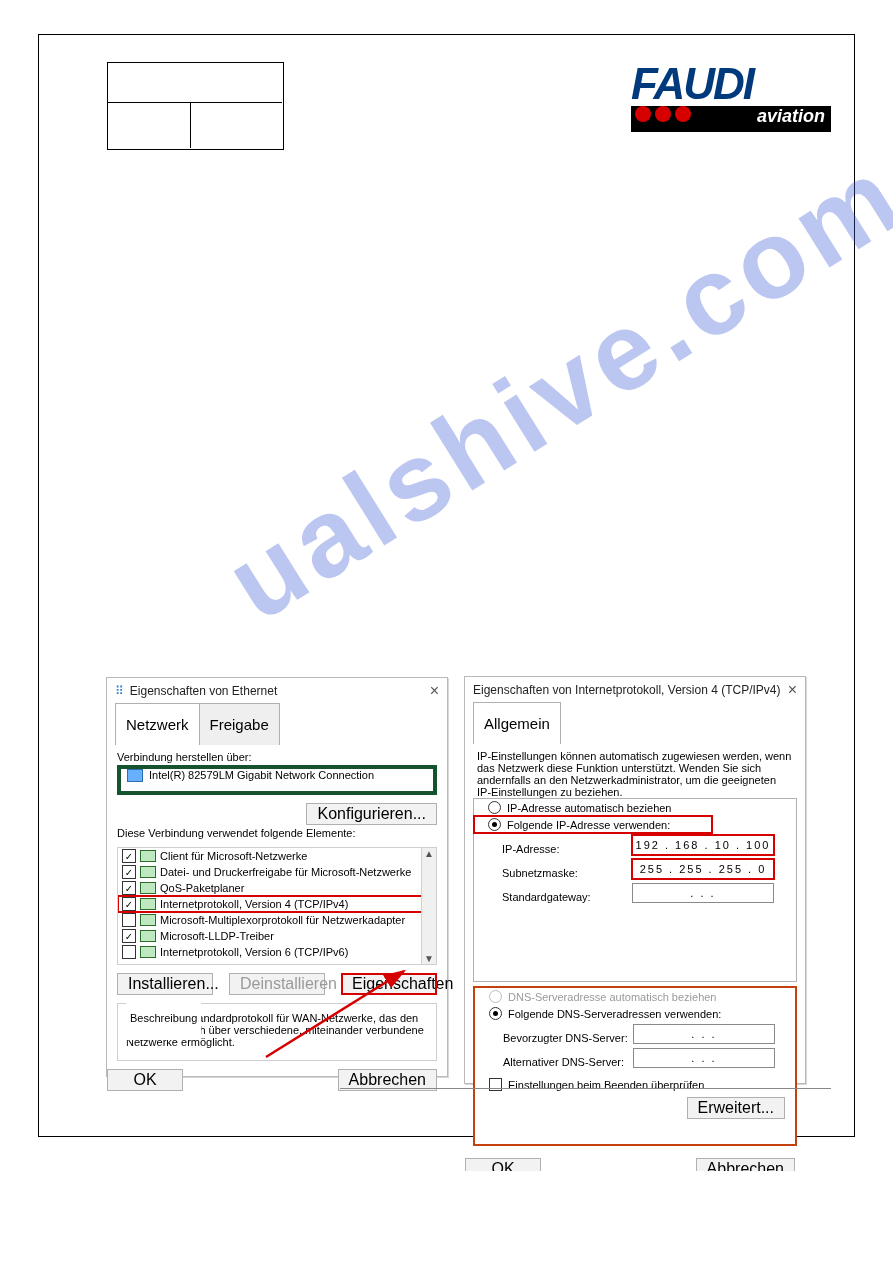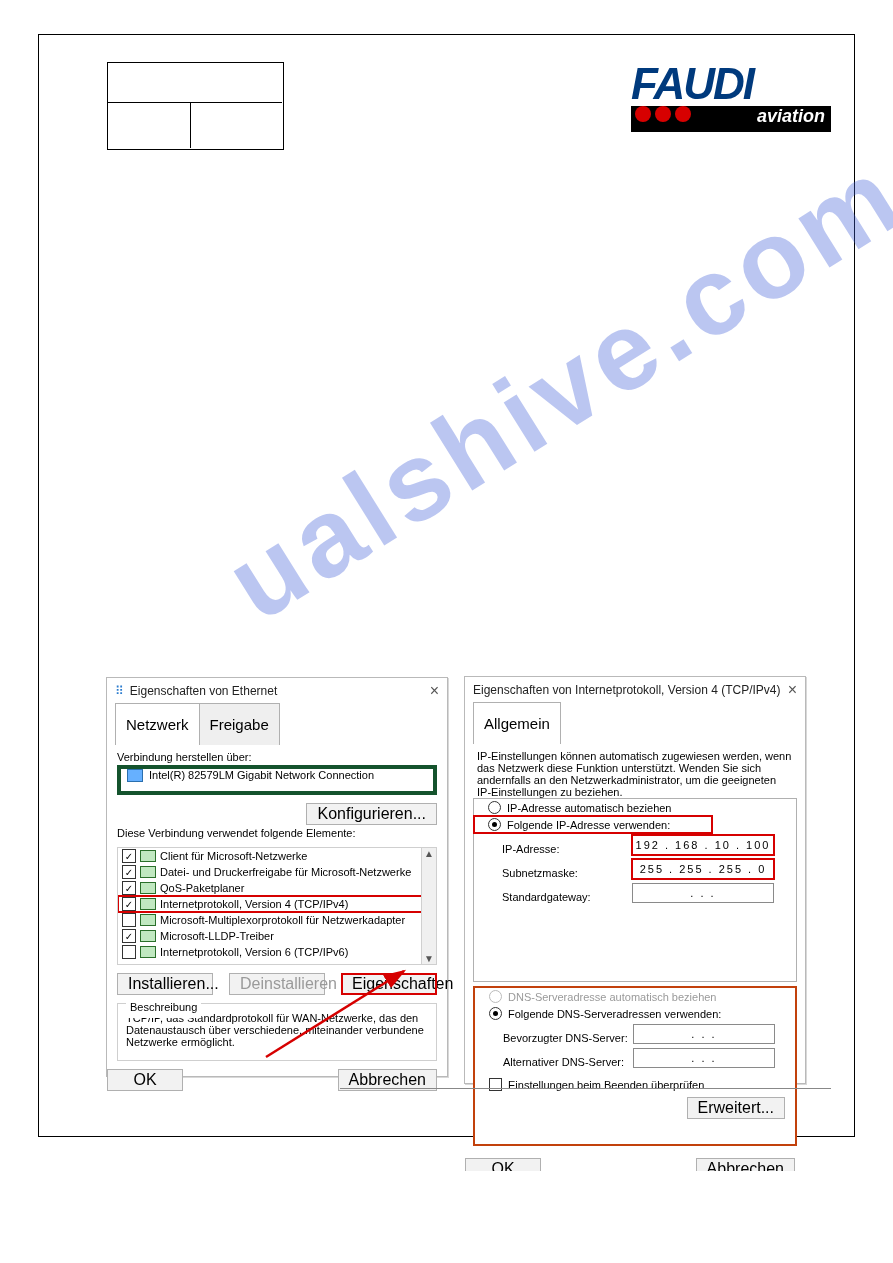--- a/index.html
+++ b/index.html
@@ -33,21 +33,21 @@
   .list .sb{position:absolute;right:0;top:0;width:14px;height:100%;background:#f0f0f0;border-left:1px solid #d0d0d0;display:flex;flex-direction:column;align-items:center;color:#555;font-size:10px}
   .li{display:flex;align-items:center;height:16px;padding-left:4px;font-size:11px}
   .cb{width:12px;height:12px;border:1px solid #333;display:inline-flex;align-items:center;justify-content:center;margin-right:4px;font-size:10px}
   .proto-icon{width:14px;height:10px;background:#c0e8c0;border:1px solid #2a6f2a;margin-right:4px}
   .hl{outline:2px solid #d60000;outline-offset:-1px}
   .btnrow{display:flex;gap:16px;margin:8px 10px 0 10px}
   .btnrow .btn{flex:1}
   .btn.disabled{color:#9a9a9a}
   .btn.hl{outline:2px solid #d60000;outline-offset:-2px}
   .desc{border:1px solid #cfcfcf;margin:8px 10px 0 10px;height:56px;position:relative}
-  .desc .lbl{position:absolute;top:-8px;left:8px;background:#fff;padding:5px 4px;font-size:11px}
+  .desc .lbl{position:absolute;top:-8px;left:8px;background:#fff;padding:16px 4px;font-size:11px}
   .desc .txt{padding:8px 8px 0 8px;font-size:11px}
   .dlgbtns{display:flex;justify-content:space-between;gap:8px;padding:8px 10px 8px 0}
   .radio,.check{width:11px;height:11px;border:1px solid #333;display:inline-flex;align-items:center;justify-content:center;margin-right:6px}
   .radio{border-radius:50%}
   .radio .d{width:5px;height:5px;border-radius:50%;background:#000}
   .row{display:flex;align-items:flex-end;padding:2px 12px 2px 28px}
   .row.lvl0{padding-left:14px}
   .iplbl{width:130px}
   .ipbox{border:1px solid #8a8a8a;height:18px;width:140px;display:flex;align-items:center;justify-content:center;background:#fff;font-size:11px;letter-spacing:2px}
   .ipbox.hl{outline:2px solid #d60000;outline-offset:-1px}

